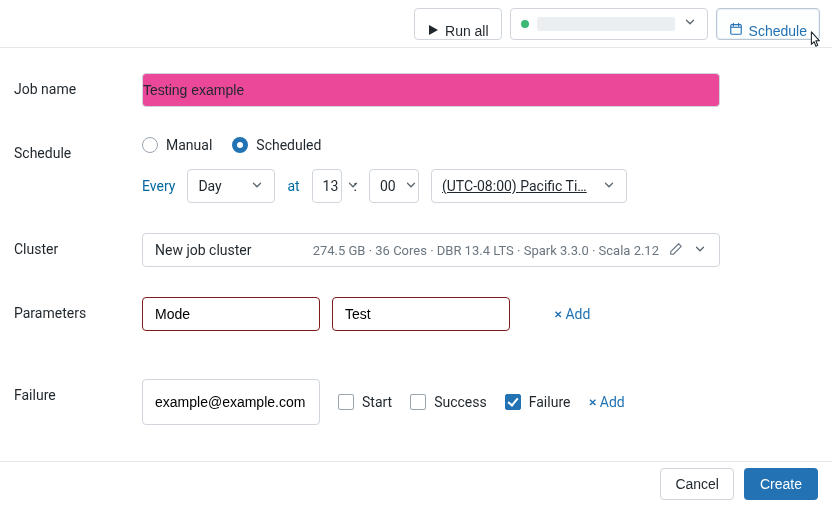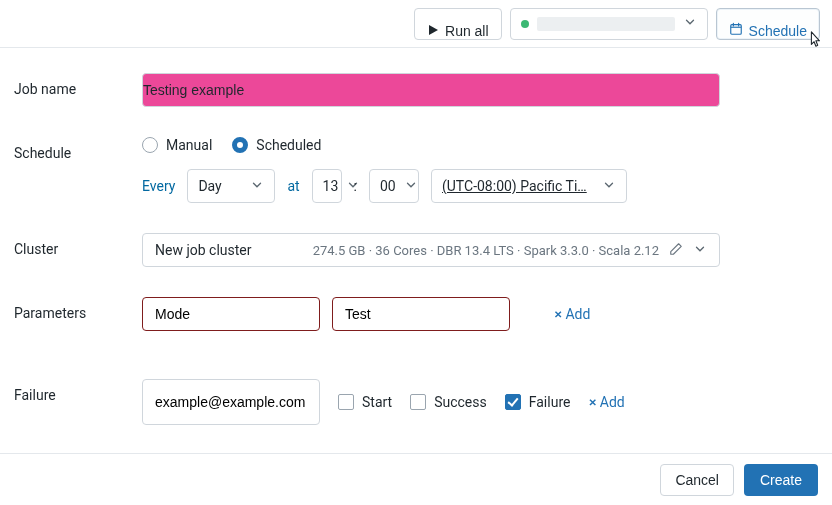--- a/index.html
+++ b/index.html
@@ -49,21 +49,21 @@
   .link { color:#2272b4; font-weight:400; font-size:14px; display:inline-flex; align-items:center; cursor:pointer;}
   .link.small-x::before { content:"✕"; font-size:10px; margin-right:3px; font-weight:700;}
   .alerts-line { display:flex; align-items:center; gap:18px; flex-wrap:wrap; }
   .email-input { width:178px; height:46px; border:1px solid #d0d6dc; border-radius:4px; padding:0 12px; font-size:14px; }
   .cb { display:inline-flex; align-items:center; gap:8px; cursor:pointer; }
   .cb-box { width:16px; height:16px; border:1.5px solid #9aa5af; border-radius:2px; position:relative; }
   .cb-box.checked { background:#2272b4; border-color:#2272b4; }
   .cb-box.checked::after { content:""; position:absolute; left:4px; top:1px; width:4px; height:8px; border:solid #fff; border-width:0 2px 2px 0; transform:rotate(40deg); }
 
   
-  .footer { position:absolute; bottom:0; left:0; right:0; height:52px; border-top:1px solid #e4e8ec; display:flex; align-items:center; justify-content:flex-end; gap:10px; padding:0 14px; background:#fff;}
+  .footer { position:absolute; bottom:0; left:0; right:0; height:44px; border-top:1px solid #e4e8ec; display:flex; align-items:center; justify-content:flex-end; gap:10px; padding:0 14px; background:#fff;}
   .btn-secondary { height:32px; border:1px solid #d0d6dc; border-radius:4px; background:#fff; padding:0 14px; font-size:14px; color:#1f272d; cursor:pointer; }
   .btn-primary { height:32px; border:none; border-radius:4px; background:#2272b4; color:#fff; padding:8px 16px; font-size:14px; cursor:pointer; }
   .colon { color:#1f272d; }
   .word { color:#0369a1; }
 </style>
 </head>
 <body>
 
 <div class="stage">
 

